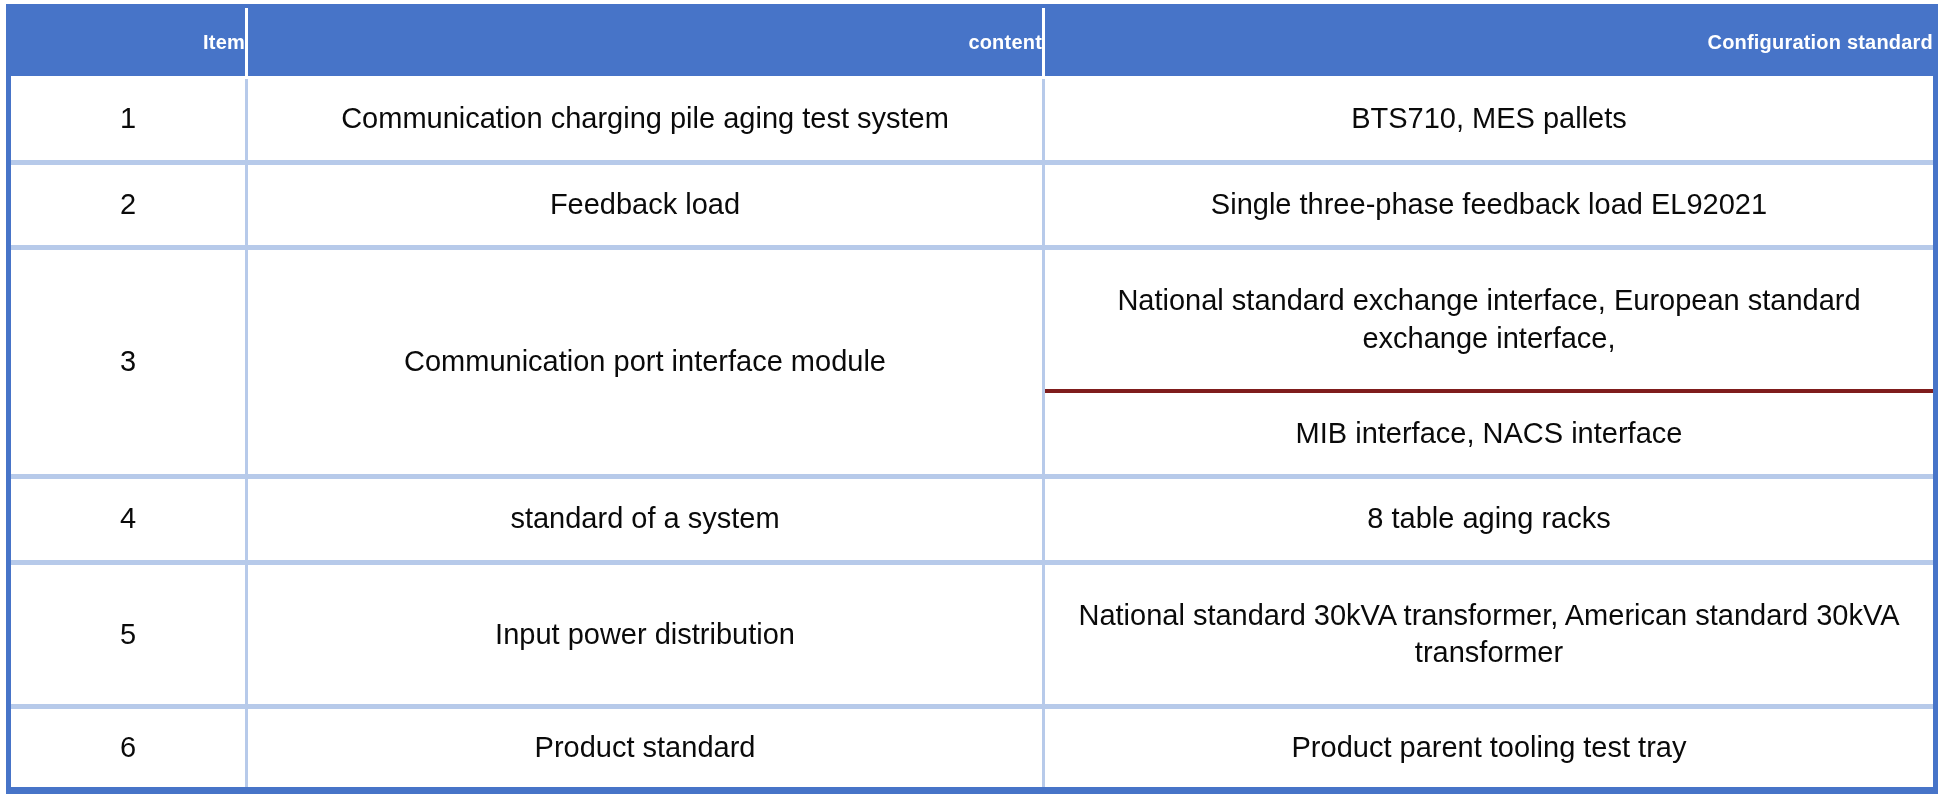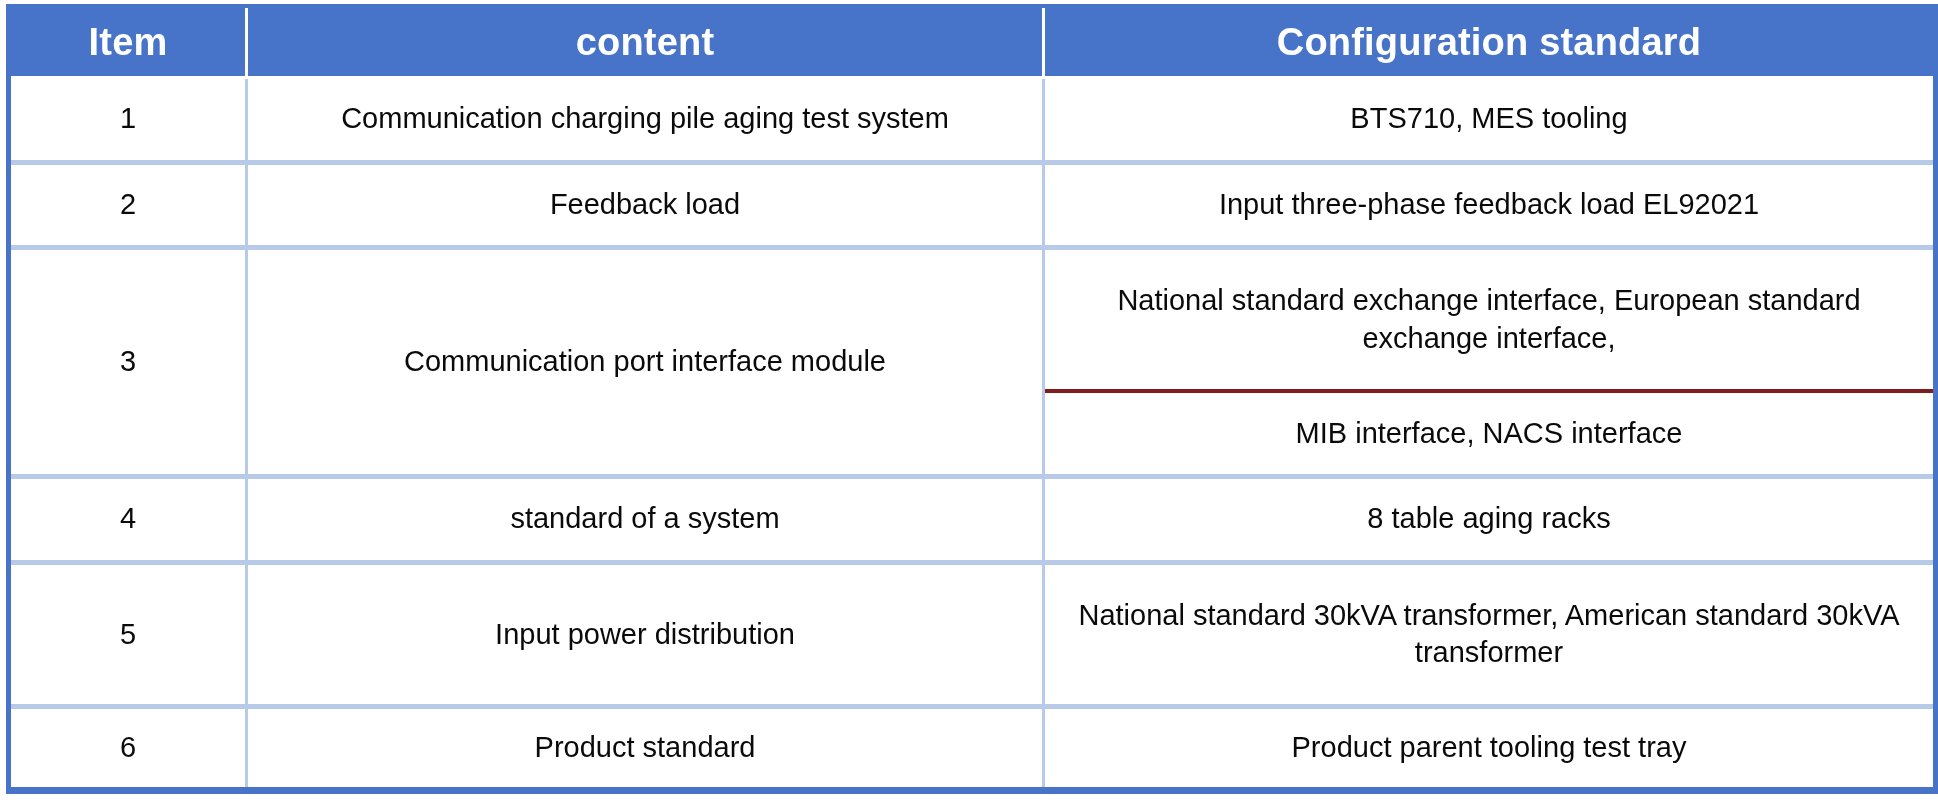--- a/index.html
+++ b/index.html
@@ -33,22 +33,22 @@
     background: #ffffff;
   }
   col.col-item     { width: 237px; }
   col.col-content  { width: 797px; }
   col.col-config   { width: 888px; }
 
   thead th {
     background: #4774C8;
     color: #ffffff;
     font-weight: bold;
-    font-size: 38px;
-    text-align: center;
+    font-size: 20px;
+    text-align: right;
     vertical-align: middle;
     padding: 0;
     height: 68px;
     border-right: 3px solid #ffffff;
     border-bottom: 3px solid #ffffff;
     letter-spacing: 0.2px;
   }
   thead th.last { border-right: none; }
 
   tbody td {
@@ -87,27 +87,27 @@
         <th>Item</th>
         <th>content</th>
         <th class="last">Configuration standard</th>
       </tr>
     </thead>
     <tbody>
 
       <tr>
         <td>1</td>
         <td>Communication charging pile aging test system</td>
-        <td class="col-last">BTS710, MES tooling</td>
+        <td class="col-last">BTS710, MES pallets</td>
       </tr>
 
       <tr>
         <td>2</td>
         <td>Feedback load</td>
-        <td class="col-last">Input three-phase feedback load EL92021</td>
+        <td class="col-last">Single three-phase feedback load EL92021</td>
       </tr>
 
       <tr>
         <td class="span-cell" rowspan="2">3</td>
         <td class="span-cell" rowspan="2">Communication port interface module</td>
         <td class="col-last sub-divider">National standard exchange interface, European standard exchange interface,</td>
       </tr>
       <tr class="sub-row">
         <td class="col-last">MIB interface, NACS interface</td>
       </tr>

